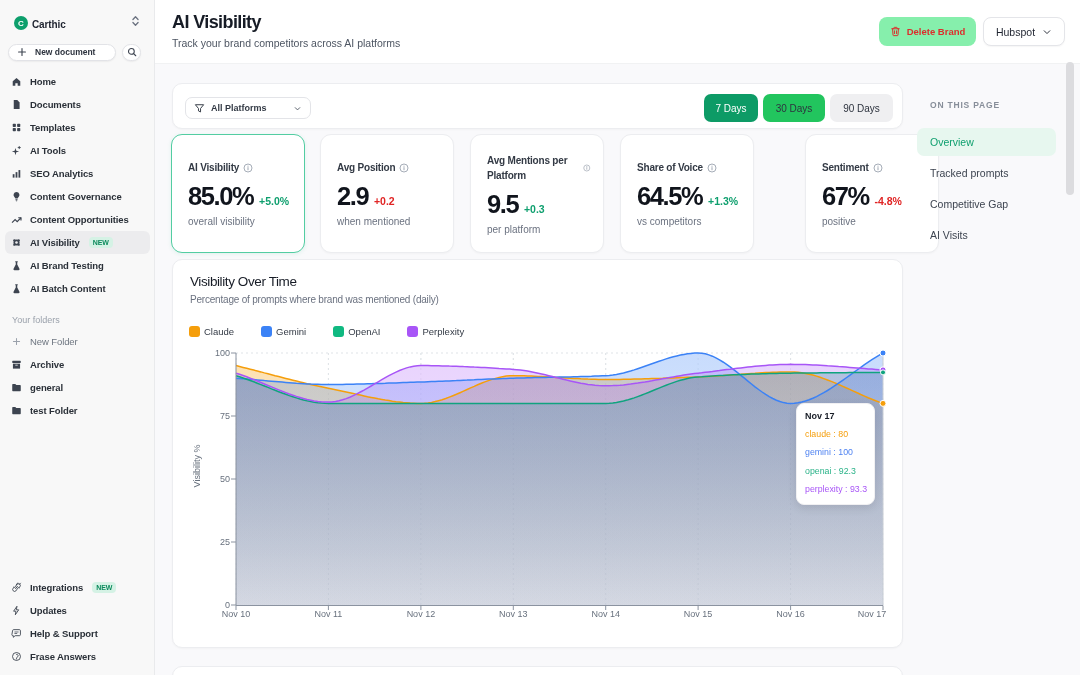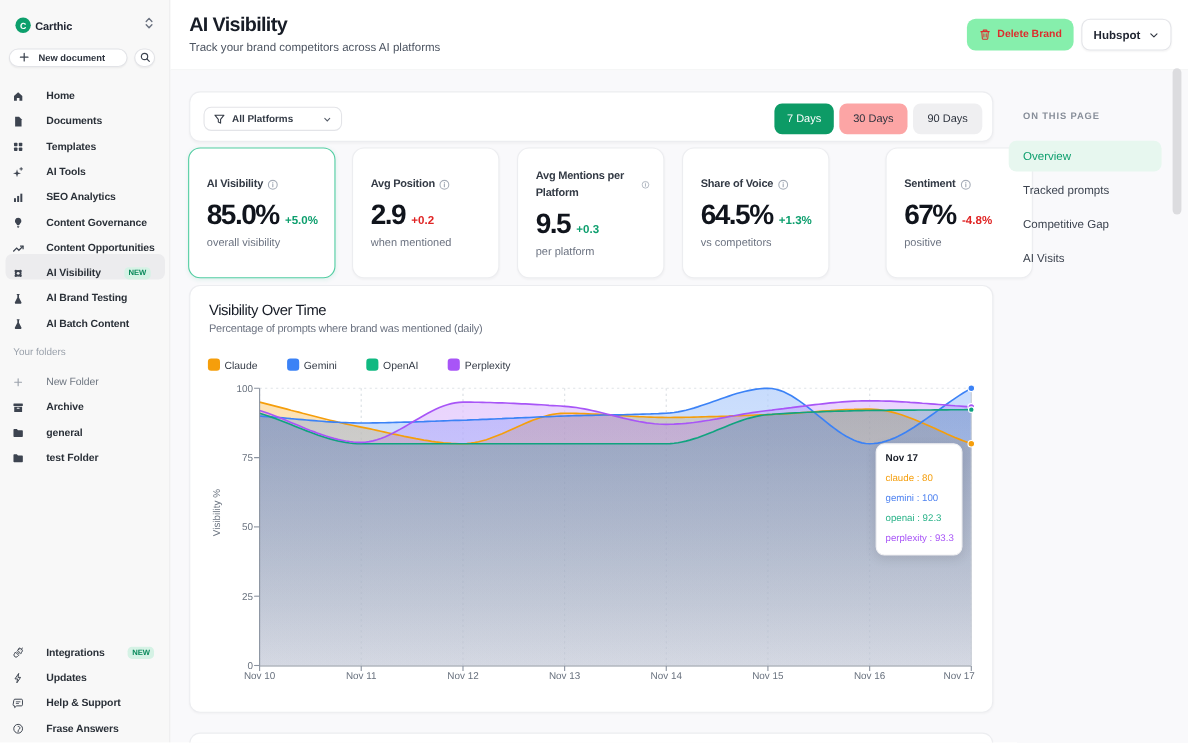--- a/index.html
+++ b/index.html
@@ -3,40 +3,40 @@
 *{margin:0;padding:0;box-sizing:border-box}
 html,body{width:1080px;height:675px;font-family:"Liberation Sans",sans-serif;background:#fff;overflow:hidden;position:relative}
 #side{position:absolute;left:0;top:0;width:155px;height:675px;background:#f8f8f8;border-right:1px solid #e9eaec}
 #ws{position:absolute;left:14px;top:16px;display:flex;align-items:center;gap:4px}
 #wslogo{width:14px;height:14px;border-radius:50%;background:#0d9f6c;color:#fff;font-size:8px;font-weight:700;display:flex;align-items:center;justify-content:center}
 #wsname{font-size:10px;font-weight:700;color:#1f2430;letter-spacing:-.1px;position:relative;top:1.5px}
 #wschev{position:absolute;left:131px;top:15px}
 .btn-newdoc{position:absolute;left:8px;top:43.5px;width:108px;height:17px;background:#fff;border:1px solid #e2e3e7;border-radius:9px;box-shadow:0 1px 1.5px rgba(0,0,0,.05);display:flex;align-items:center;font-size:8.5px;font-weight:700;color:#2d333e;padding-left:8px;gap:8px;white-space:nowrap}
 .btn-search{position:absolute;left:122px;top:43.5px;width:19px;height:17px;background:#fff;border:1px solid #e2e3e7;border-radius:9px;box-shadow:0 1px 1.5px rgba(0,0,0,.05);display:flex;align-items:center;justify-content:center}
 #navs{position:absolute;left:5px;top:69.5px;width:145px}
-.nav{height:23px;display:flex;align-items:flex-end;padding-left:6px;gap:20px;font-size:9.5px;font-weight:700;color:#2a3038;border-radius:6px;white-space:nowrap;letter-spacing:-.1px}
+.nav{height:23px;display:flex;align-items:center;padding-left:6px;gap:8px;font-size:9.5px;font-weight:700;color:#2a3038;border-radius:6px;white-space:nowrap;letter-spacing:-.1px}
 .nav .ni{flex:0 0 auto}
 .nav.active{background:#ececee}
 .badge{background:#d5f2e5;color:#0b8a5c;font-size:7px;font-weight:700;padding:2px 4px;border-radius:4px;margin-left:1px}
 .sechead{font-size:9px;color:#9aa1ab;font-weight:400;padding-left:7px;margin:15px 0 5px}
 .dimtxt{color:#6e7681;font-weight:400}
 #sidebot{position:absolute;left:5px;top:576px;width:145px}
 #hdr{position:absolute;left:155px;top:0;width:925px;height:64px;background:#fff;border-bottom:1px solid #f1f2f3}
 #title{position:absolute;left:17px;top:12px;font-size:18px;font-weight:700;color:#171c26;letter-spacing:-.6px;line-height:21px}
 #subtitle{position:absolute;left:17px;top:37px;font-size:10.5px;color:#4d5562}
 #delbrand{position:absolute;left:724px;top:17px;width:97px;height:29px;background:#86efac;border-radius:8px;color:#dd2c2c;font-size:9.5px;font-weight:700;display:flex;align-items:center;justify-content:center;gap:6px;white-space:nowrap}
-#hubspot{position:absolute;left:828px;top:17px;width:82px;height:29px;background:#fff;border:1px solid #e4e5e9;border-radius:8px;color:#1f2430;font-size:10.5px;font-weight:700;display:flex;align-items:center;justify-content:center;gap:7px;box-shadow:0 1px 1.5px rgba(0,0,0,.04);white-space:nowrap}
+#hubspot{position:absolute;left:828px;top:17px;width:82px;height:29px;background:#fff;border:1px solid #e4e5e9;border-radius:8px;color:#1f2430;font-size:10.5px;font-weight:400;display:flex;align-items:center;justify-content:center;gap:7px;box-shadow:0 1px 1.5px rgba(0,0,0,.04);white-space:nowrap}
 #content{position:absolute;left:155px;top:64px;width:925px;height:611px;background:#f9f9fb}
 .card{position:absolute;background:#fff;border:1px solid #ecedf0;border-radius:10px;box-shadow:0 1px 2px rgba(0,0,0,.03)}
 #fcard{left:17px;top:19px;width:731px;height:46px}
 #fbtn{position:absolute;left:12px;top:13px;width:126px;height:22px;border:1px solid #e3e4e8;border-radius:7px;display:flex;align-items:center;padding:4px 8px;gap:6px;font-size:9px;font-weight:700;color:#333a45;white-space:nowrap}
 #fbtn .chev{margin-left:auto}
 .daybtn{position:absolute;top:10px;height:28px;border-radius:7px;font-size:10px;font-weight:400;display:flex;align-items:center;justify-content:center;white-space:nowrap}
 #d7{left:531px;width:54px;background:#0d9b66;color:#fff}
-#d30{left:590px;width:62px;background:#fca5a5;color:#2d333e}
+#d30{left:590px;width:62px;background:#22c55e;color:#2d333e}
 #d90{left:657px;width:63px;background:#efeff1;color:#2d333e}
 .stat{position:absolute;top:70px;width:134px;height:119px;background:#fff;border:1px solid #ecedf0;border-radius:11px;box-shadow:0 1px 2px rgba(0,0,0,.03);display:flex;flex-direction:column;justify-content:center;padding:0 12px 0 16px}
 .statg{border:1.5px solid #53cda2;box-shadow:0 1px 4px rgba(40,180,130,.12)}
 .slabel{font-size:10px;font-weight:700;color:#333a45;line-height:15.5px;letter-spacing:-.2px;display:flex;align-items:center;gap:4px}
 .snum{font-size:25.5px;font-weight:700;color:#10141c;margin-top:6px;letter-spacing:-1.4px;white-space:nowrap}
 .sdelta{font-size:10.5px;font-weight:700;letter-spacing:0}
 .scap{font-size:10px;color:#6b7280;margin-top:5px}
 #chartcard{left:17px;top:195px;width:731px;height:389px}
 #ctitle{position:absolute;left:17px;top:14px;font-size:13.5px;font-weight:400;color:#171c26;letter-spacing:-.4px}
 #csub{position:absolute;left:17px;top:34px;font-size:10px;color:#6b7280;letter-spacing:-.2px}

